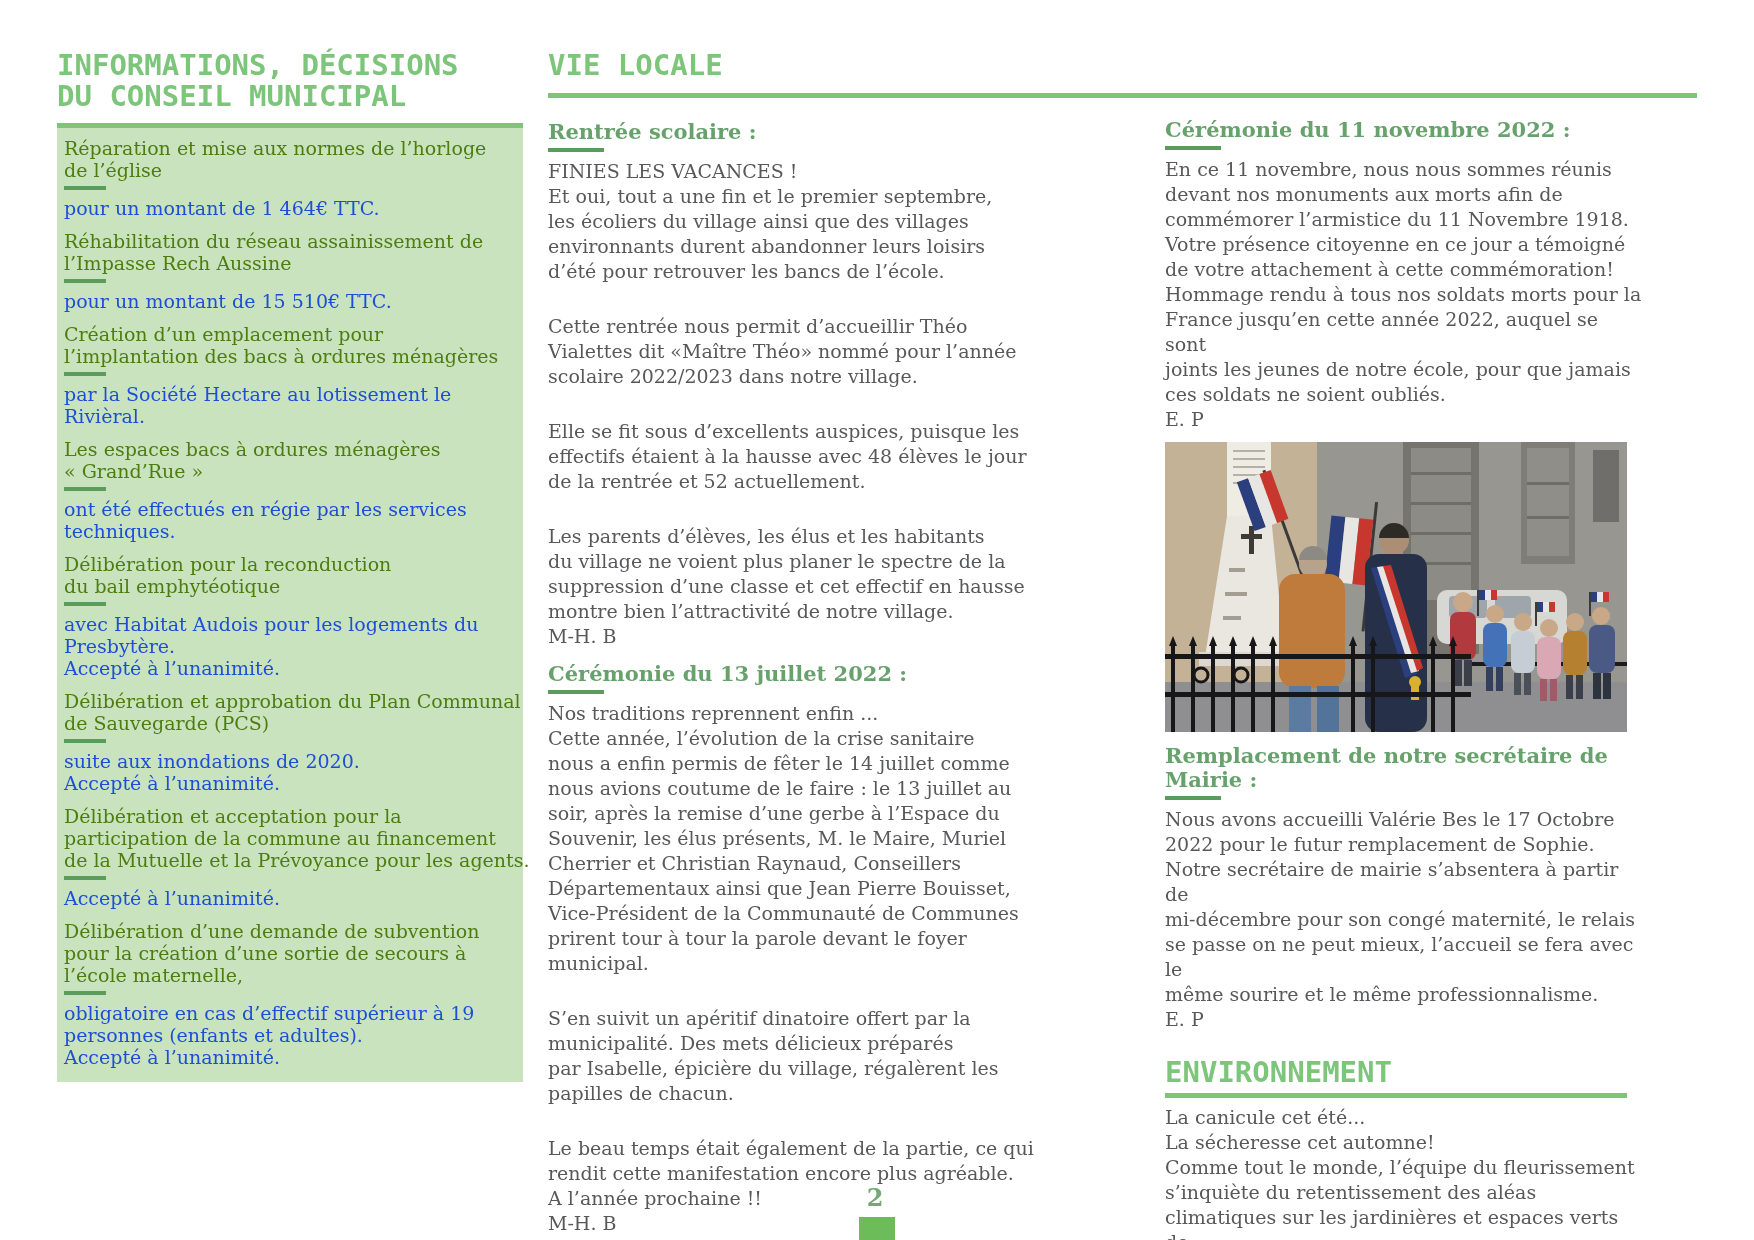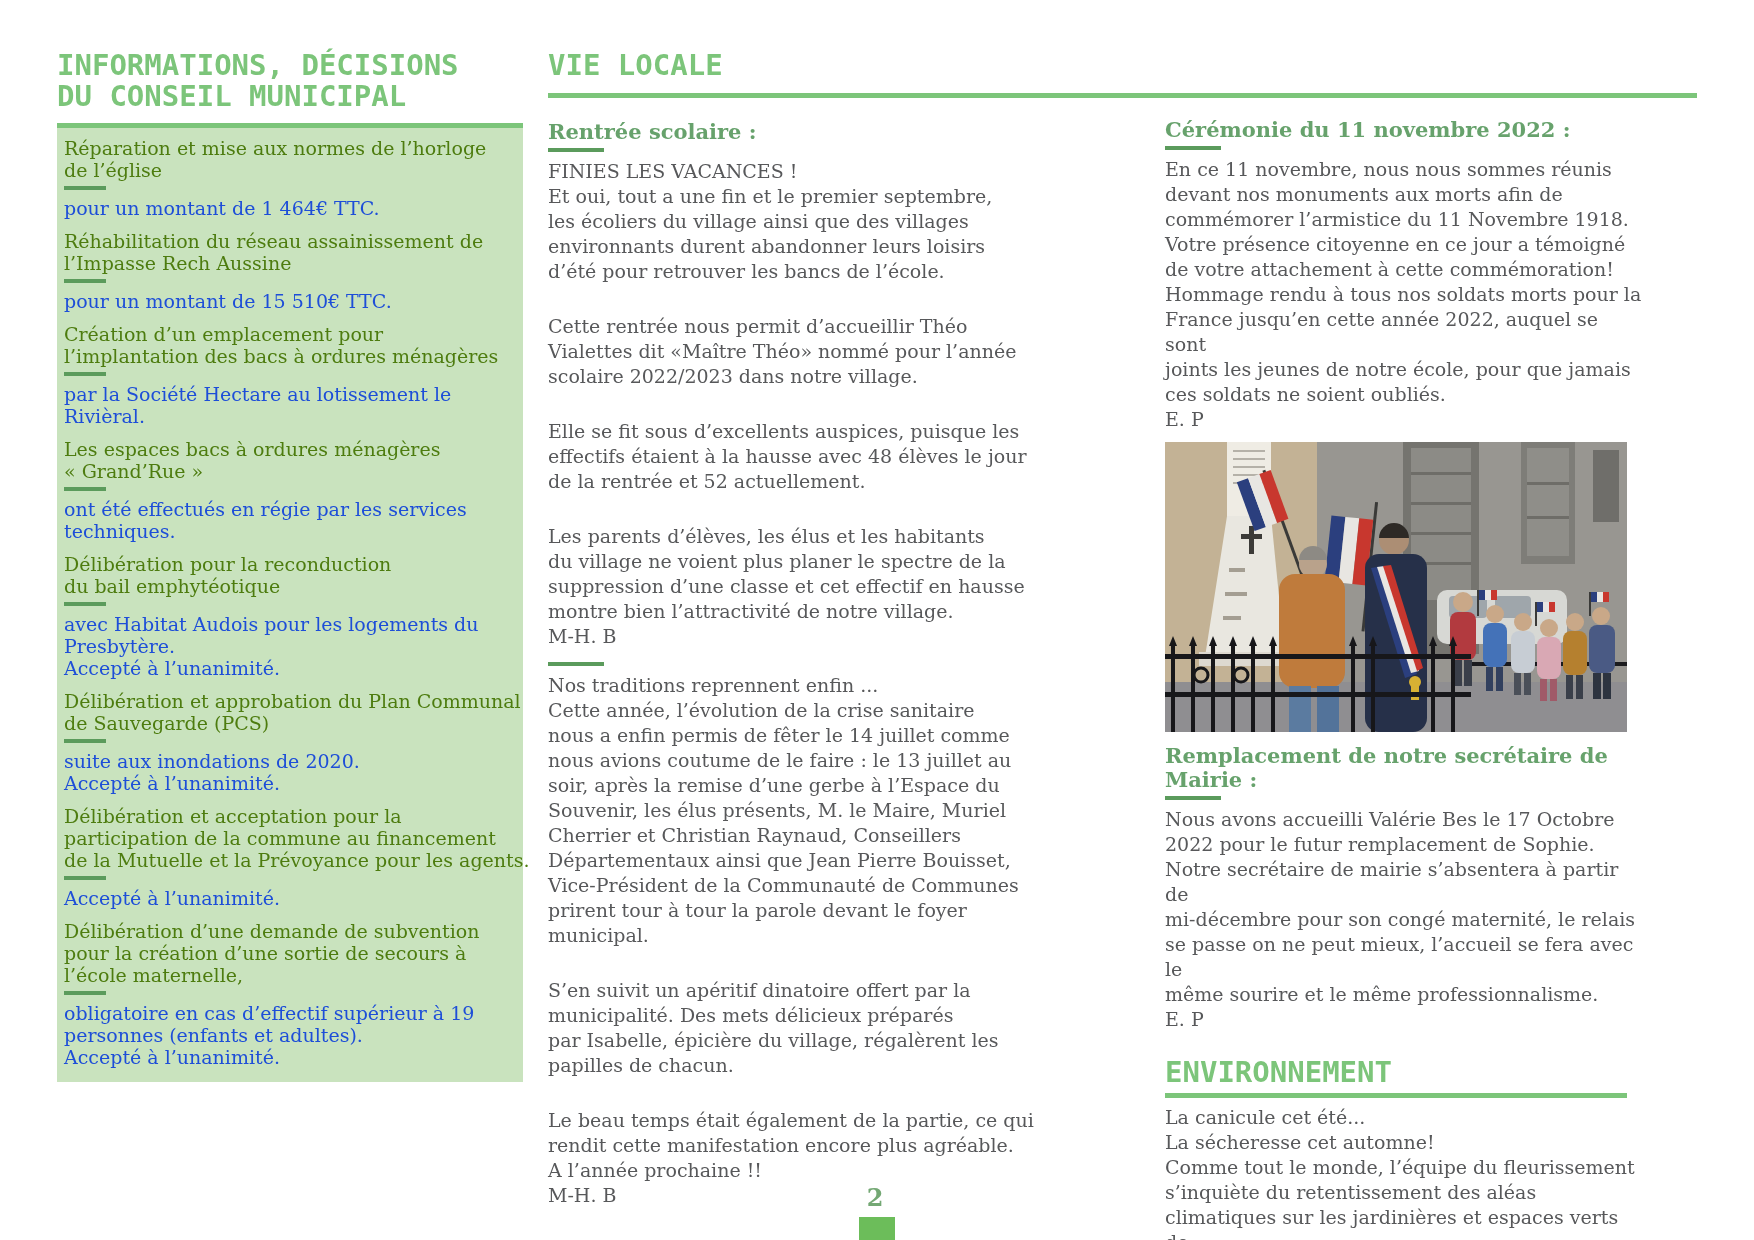--- a/index.html
+++ b/index.html
@@ -136,20 +136,21 @@
 effectifs étaient à la hausse avec 48 élèves le jour
 de la rentrée et 52 actuellement.</div>
       <div class="para mid-para">Les parents d’élèves, les élus et les habitants
 du village ne voient plus planer le spectre de la
 suppression d’une classe et cet effectif en hausse
 montre bien l’attractivité de notre village.
 M-H. B</div>
     </div>
 
     <div class="sec sec-mid-2">
+      <h2 class="sec-heading">Cérémonie du 13 juillet 2022 :</h2>
       <div class="sec-rule"></div>
       <div class="para mid-para">Nos traditions reprennent enfin ...
 Cette année, l’évolution de la crise sanitaire
 nous a enfin permis de fêter le 14 juillet comme
 nous avions coutume de le faire : le 13 juillet au
 soir, après la remise d’une gerbe à l’Espace du
 Souvenir, les élus présents, M. le Maire, Muriel
 Cherrier et Christian Raynaud, Conseillers
 Départementaux ainsi que Jean Pierre Bouisset,
 Vice-Président de la Communauté de Communes

